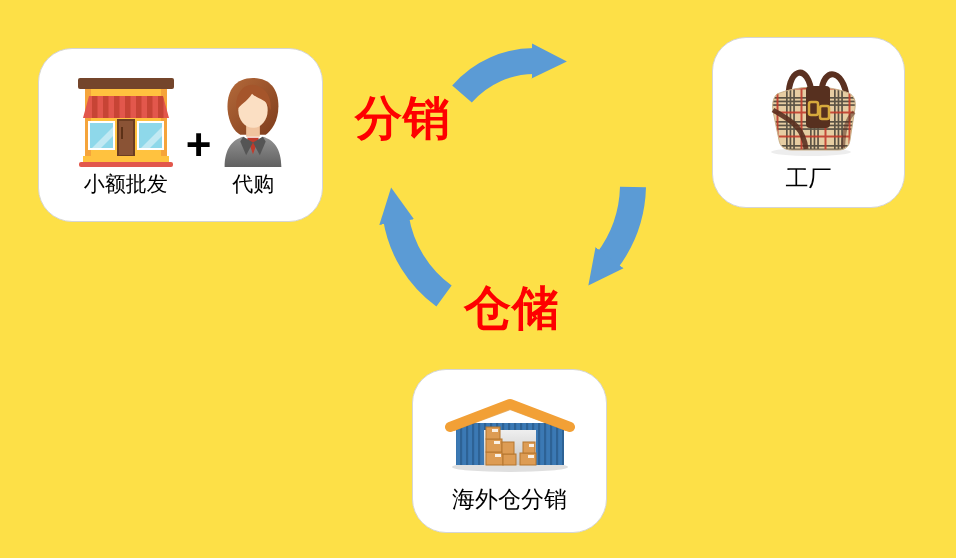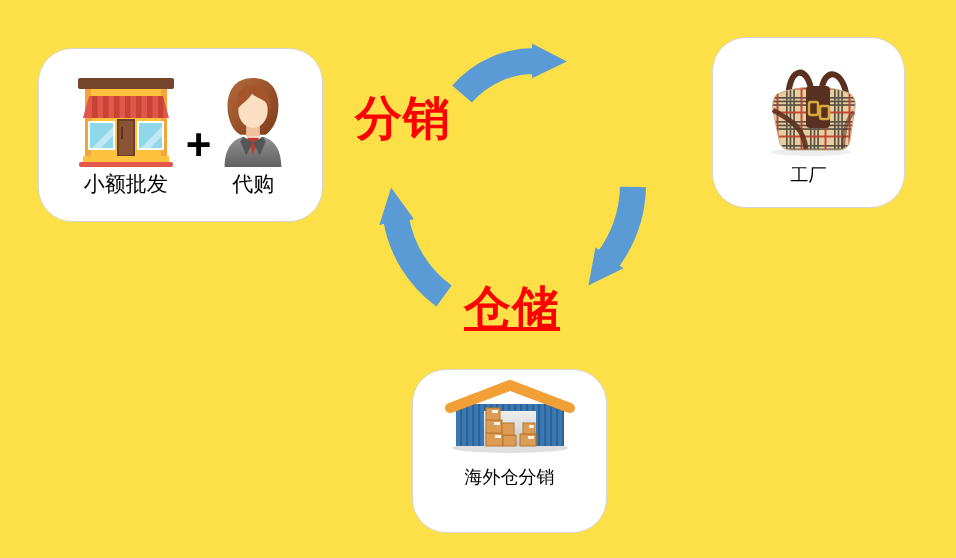--- a/index.html
+++ b/index.html
@@ -11,44 +11,44 @@
   .arrows-svg{position:absolute;left:0;top:0;z-index:1;pointer-events:none;}
   .arrow{fill:none;stroke:var(--arrow-blue,#5B9BD5);stroke-width:26;}
   
   .cycle-label{
     position:absolute;z-index:2;color:var(--cycle-red,#FE0000);
     font-size:47px;font-weight:700;line-height:1.05;text-align:center;
     letter-spacing:1px;white-space:nowrap;
   }
   .lbl-distribution{left:350px;top:93px;width:106px;}
   .lbl-product{left:564px;top:94px;width:108px;}
-  .lbl-warehousing{left:458px;top:283px;width:108px;text-decoration:underline;}
+  .lbl-warehousing{left:458px;top:283px;width:108px;}
   
   .card{
     position:absolute;z-index:2;background:#FFFFFF;box-sizing:border-box;
     border:1px solid var(--card-border,#D5D5D5);border-radius:34px;
     display:flex;flex-direction:column;align-items:center;
   }
   .card-distributors{left:38px;top:48px;width:285px;height:174px;}
   .card-factory{left:712px;top:37px;width:193px;height:171px;}
   .card-warehouse{left:412px;top:369px;width:195px;height:164px;}
   .pair-row{display:flex;align-items:flex-start;justify-content:center;gap:10px;padding-top:28px;}
   .pair-item{display:flex;flex-direction:column;align-items:center;}
   .plus{
     font-size:44px;font-weight:700;line-height:1;margin-top:46px;
     color:var(--label-black,#000);
   }
   .card-label{
     color:var(--label-black,#000);font-size:21px;line-height:1.25;
     margin-top:4px;text-align:center;white-space:nowrap;
   }
-  .factory-label,.wh-label{font-size:18px;}
+  .factory-label,.wh-label{font-size:23px;}
   .card-factory{padding-top:8px;}
   .factory-label{margin-top:6px;}
-  .card-warehouse{padding-top:8px;}
+  .card-warehouse{padding-top:27px;}
   .wh-label-block{margin-top:8px;text-align:center;}
 </style>
 </head>
 <body>
 
 <div class="slide">
 
   <svg class="arrows-svg" width="956" height="558" viewBox="0 0 956 558">
     <defs>
       <marker id="arrowhead" viewBox="0 0 10 10" refX="1.2" refY="5" markerWidth="1.35" markerHeight="2.0" orient="auto" markerUnits="strokeWidth">

